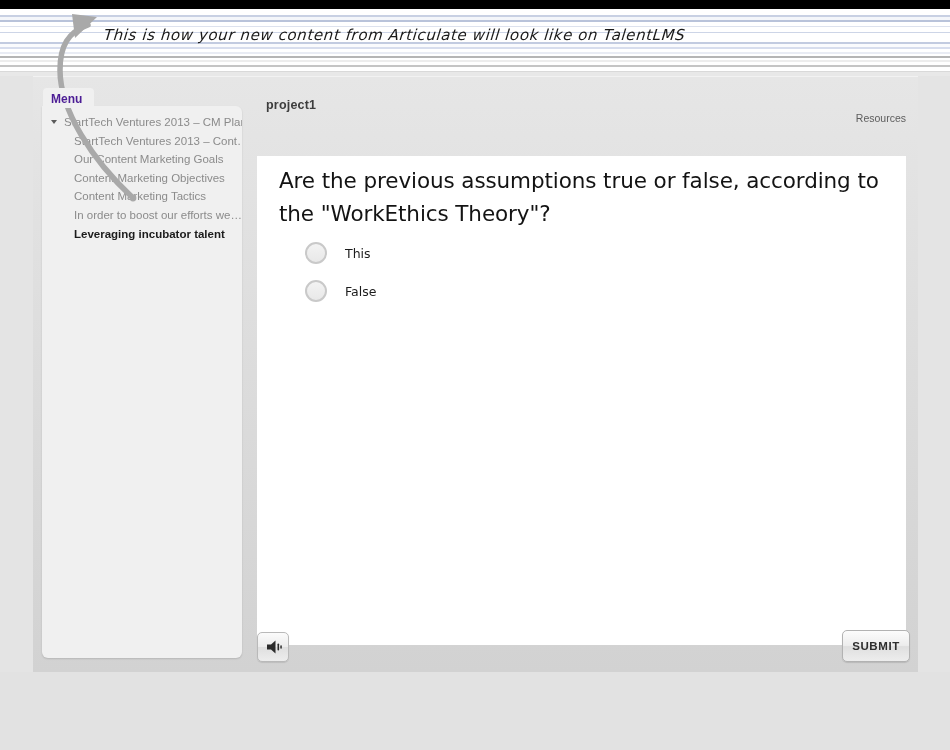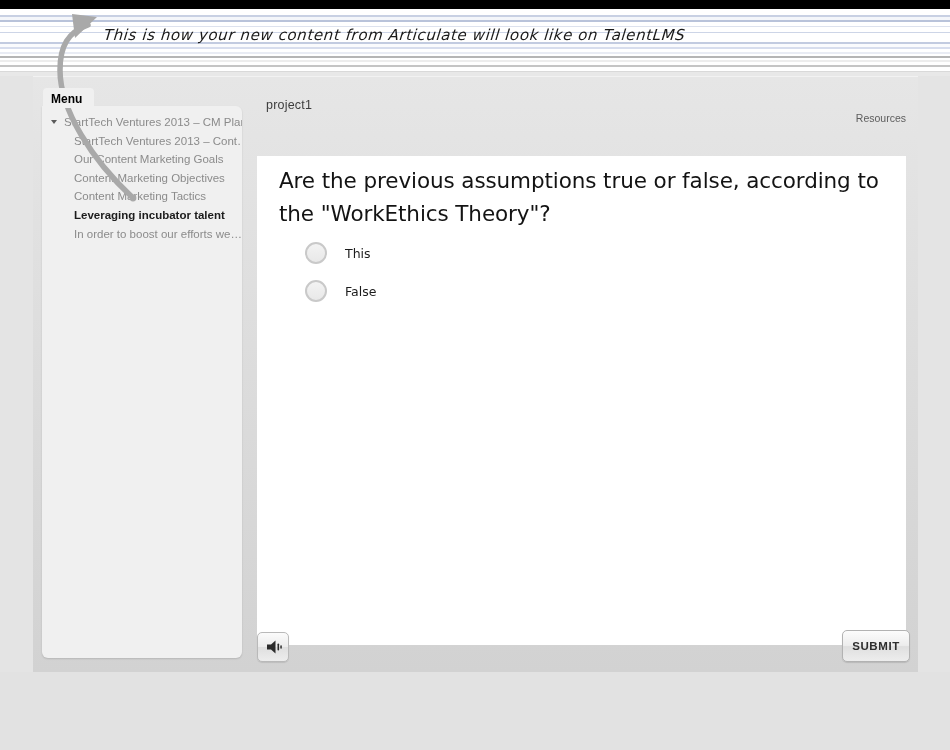--- a/index.html
+++ b/index.html
@@ -81,21 +81,21 @@
   }
   #menu-tab {
     position: absolute;
     left: 10px; top: 12px;
     height: 20px;
     padding: 3px 12px 0 8px;
     background: #f0f0f0;
     border-radius: 4px 4px 0 0;
     font-size: 12px;
     font-weight: bold;
-    color: #000000;
+    color: #4c1d95;
     box-sizing: border-box;
     line-height: 17px;
     z-index: 3;
   }
   #sidebar-panel {
     position: absolute;
     left: 9px; top: 30px;
     width: 200px;
     height: 552px;
     background: #f0f0f0;
@@ -139,21 +139,21 @@
     position: absolute;
     left: 215px;
     top: 0;
     width: 670px;
     height: 596px;
   }
   #stage-title {
     position: absolute;
     left: 18px; top: 22px;
     font-size: 12.5px;
-    font-weight: normal;
+    font-weight: bold;
     color: #3d3d3d;
     letter-spacing: 0.2px;
   }
   #resources-link {
     position: absolute;
     right: 12px; top: 36px;
     font-size: 10.5px;
     color: #5d5d5d;
     cursor: pointer;
     padding-left: 28px;
@@ -279,22 +279,22 @@
 
   <div id="sidebar-wrap">
     <div id="menu-tab">Menu</div>
     <div id="sidebar-panel">
       <div id="outline-list">
           <div class="outline-item root"><span class="tree-caret"></span><span>StartTech Ventures 2013 – CM Plan</span></div>
           <div class="outline-item"><span>StartTech Ventures 2013 – Cont…</span></div>
           <div class="outline-item"><span>Our Content Marketing Goals</span></div>
           <div class="outline-item"><span>Content Marketing Objectives</span></div>
           <div class="outline-item"><span>Content Marketing Tactics</span></div>
+          <div class="outline-item"><span>In order to boost our efforts we…</span></div>
           <div class="outline-item current"><span>Leveraging incubator talent</span></div>
-          <div class="outline-item"><span>In order to boost our efforts we…</span></div>
         </div>
     </div>
   </div>
 
   <div id="stage">
     <div id="stage-title">project1</div>
     <div id="resources-link">Resources</div>
 
     <div id="slide">
       <div id="question-text">Are the previous assumptions true or false, according to the "WorkEthics Theory"?</div>

